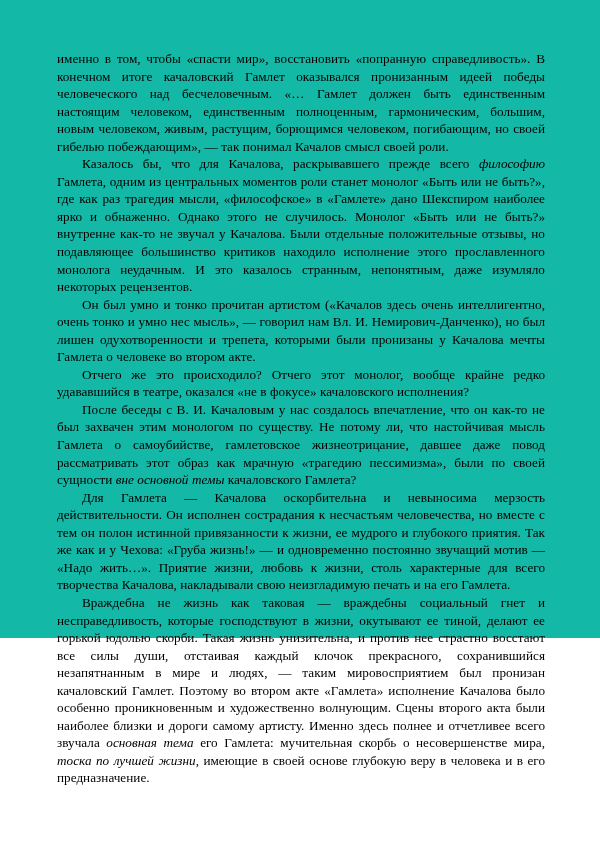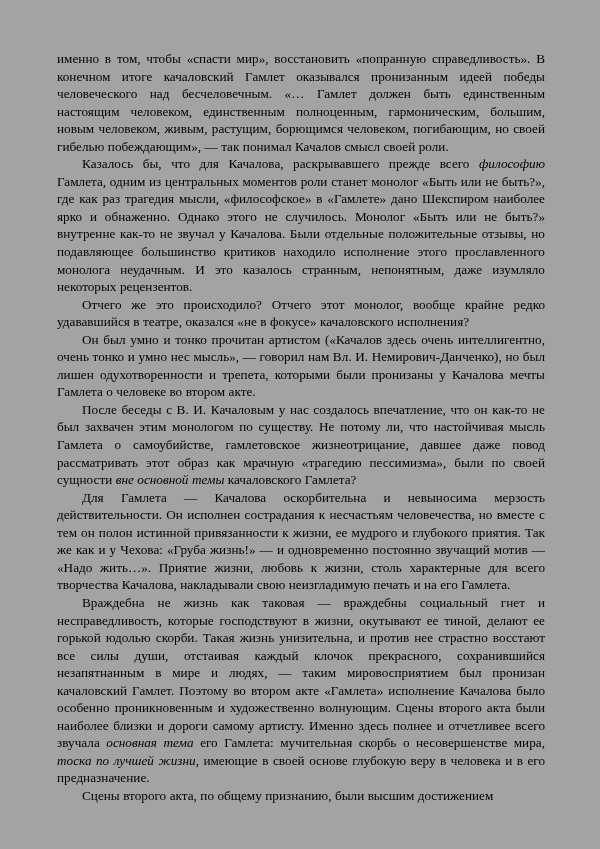--- a/index.html
+++ b/index.html
@@ -10,22 +10,22 @@
     width: 600px;
     height: 849px;
     background: #ffffff;
     font-family: "Liberation Serif", "DejaVu Serif", serif;
     color: #000000;
     overflow: hidden;
   }
   .page {
     position: relative;
     width: 600px;
-    height: 849px;
-    background: #a3a3a3;
+    height: 638px;
+    background: #14b8a6;
     box-sizing: border-box;
   }
   .text-column {
     position: absolute;
     left: 57px;
     top: 50px;
     width: 488px;
   }
   p.para {
     margin: 0;
@@ -47,20 +47,19 @@
   }
 </style>
 </head>
 <body>
 
 <div class="page">
   <div class="text-column" id="text-column">
 
   <p class="para no-indent"><span>именно в том, чтобы «спасти мир», восстановить «попранную справедливость». В конечном итоге качаловский Гамлет оказывался пронизанным идеей победы человеческого над бесчеловечным. «… Гамлет должен быть единственным настоящим человеком, единственным полноценным, гармоническим, большим, новым человеком, живым, растущим, борющимся человеком, погибающим, но своей гибелью побеждающим», — так понимал Качалов смысл своей роли.</span></p>
       <p class="para"><span>Казалось бы, что для Качалова, раскрывавшего прежде всего </span><em class="it">философию</em><span> Гамлета, одним из центральных моментов роли станет монолог «Быть или не быть?», где как раз трагедия мысли, «философское» в «Гамлете» дано Шекспиром наиболее ярко и обнаженно. Однако этого не случилось. Монолог «Быть или не быть?» внутренне как-то не звучал у Качалова. Были отдельные положительные отзывы, но подавляющее большинство критиков находило исполнение этого прославленного монолога неудачным. И это казалось странным, непонятным, даже изумляло некоторых рецензентов.</span></p>
+      <p class="para"><span>Он был умно и тонко прочитан артистом («Качалов здесь очень интеллигентно, очень тонко и умно нес мысль», — говорил нам Вл. И. Немирович-Данченко), но был лишен одухотворенности и трепета, которыми были пронизаны у Качалова мечты Гамлета о человеке во втором акте.</span></p>
       <p class="para"><span>Отчего же это происходило? Отчего этот монолог, вообще крайне редко удававшийся в театре, оказался «не в фокусе» качаловского исполнения?</span></p>
-      <p class="para"><span>Он был умно и тонко прочитан артистом («Качалов здесь очень интеллигентно, очень тонко и умно нес мысль», — говорил нам Вл. И. Немирович-Данченко), но был лишен одухотворенности и трепета, которыми были пронизаны у Качалова мечты Гамлета о человеке во втором акте.</span></p>
       <p class="para"><span>После беседы с В. И. Качаловым у нас создалось впечатление, что он как-то не был захвачен этим монологом по существу. Не потому ли, что настойчивая мысль Гамлета о самоубийстве, гамлетовское жизнеотрицание, давшее даже повод рассматривать этот образ как мрачную «трагедию пессимизма», были по своей сущности </span><em class="it">вне основной темы</em><span> качаловского Гамлета?</span></p>
       <p class="para"><span>Для Гамлета — Качалова оскорбительна и невыносима мерзость действительности. Он исполнен сострадания к несчастьям человечества, но вместе с тем он полон истинной привязанности к жизни, ее мудрого и глубокого приятия. Так же как и у Чехова: «Груба жизнь!» — и одновременно постоянно звучащий мотив — «Надо жить…». Приятие жизни, любовь к жизни, столь характерные для всего творчества Качалова, накладывали свою неизгладимую печать и на его Гамлета.</span></p>
       <p class="para"><span>Враждебна не жизнь как таковая — враждебны социальный гнет и несправедливость, которые господствуют в жизни, окутывают ее тиной, делают ее горькой юдолью скорби. Такая жизнь унизительна, и против нее страстно восстают все силы души, отстаивая каждый клочок прекрасного, сохранившийся незапятнанным в мире и людях, — таким мировосприятием был пронизан качаловский Гамлет. Поэтому во втором акте «Гамлета» исполнение Качалова было особенно проникновенным и художественно волнующим. Сцены второго акта были наиболее близки и дороги самому артисту. Именно здесь полнее и отчетливее всего звучала </span><em class="it">основная тема</em><span> его Гамлета: мучительная скорбь о несовершенстве мира, </span><em class="it">тоска по лучшей жизни</em><span>, имеющие в своей основе глубокую веру в человека и в его предназначение.</span></p>
-      <p class="para"><span>Сцены второго акта, по общему признанию, были высшим достижением</span></p>
     </div>
 </div>
 
 </body></html>

